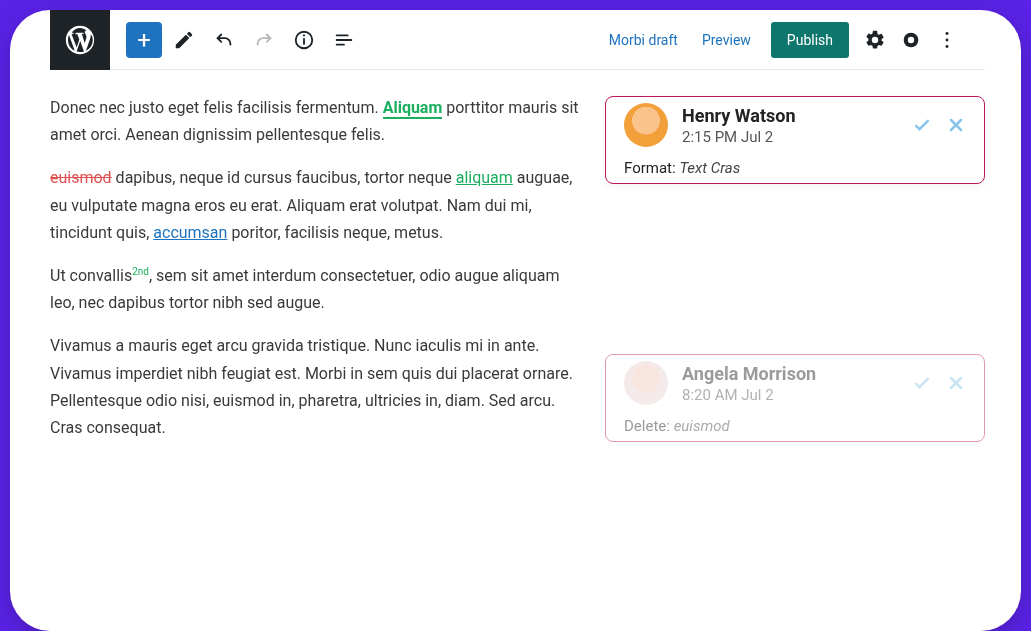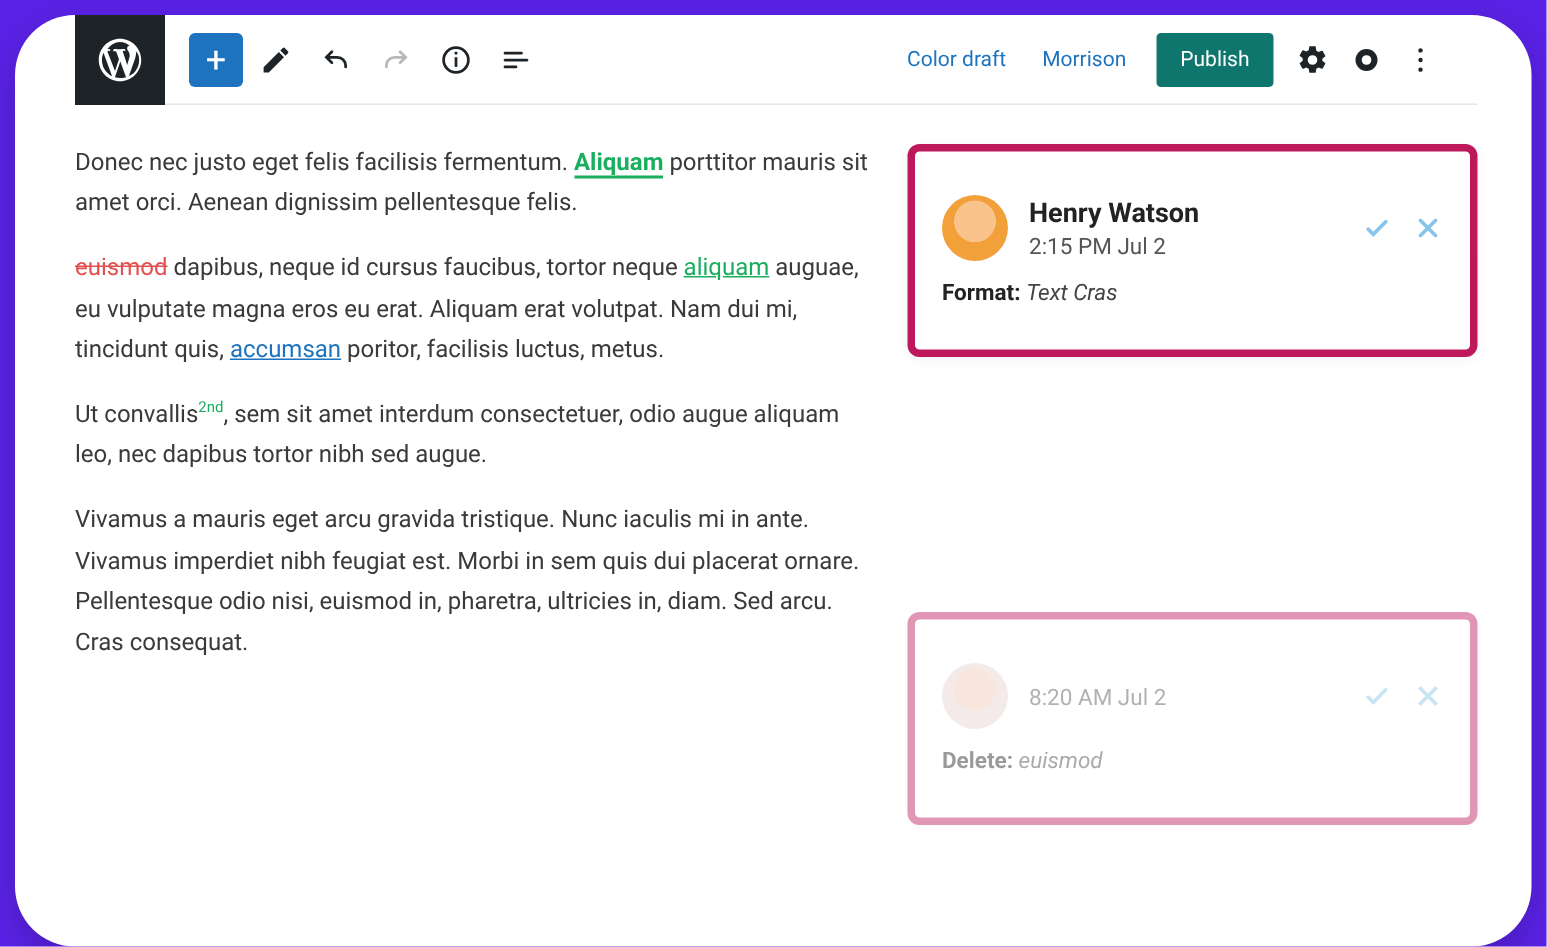--- a/index.html
+++ b/index.html
@@ -104,41 +104,41 @@
   
   .side {
     width: 380px;
     display: flex;
     flex-direction: column;
     gap: 170px;
     padding-top: 2px;
   }
   .card {
     background: #fff;
-    border: 5px solid #be185d;
+    border: 1px solid #be185d;
     border-radius: 8px;
-    padding: 29px 18px;
+    padding: 6px 18px;
     box-shadow: 0 2px 8px rgba(0,0,0,0.05);
   }
   .card.faded { opacity: 0.45; }
   .card-head { display: flex; align-items: center; }
   .avatar {
     width: 44px; height: 44px;
     border-radius: 50%;
     margin-right: 14px;
     flex: 0 0 44px;
   }
   .avatar.a1 { background: radial-gradient(circle at 50% 40%, #f9c38b 0%, #f9c38b 40%, #f2a03a 41%, #f2a03a 100%); }
   .avatar.a2 { background: radial-gradient(circle at 50% 40%, #f0c8b8 0%, #f0c8b8 40%, #e8d2d2 41%, #e8d2d2 100%); }
   .card-user { font-weight: 700; font-size: 18px; color: #222; }
   .card-time { font-size: 15px; color: #555; margin-top: 2px; }
   .card-actions { margin-left: auto; display: flex; gap: 14px; }
   .card-actions svg { width: 20px; height: 20px; cursor: pointer; }
   .card-body { margin-top: 12px; font-size: 15px; color: #222; }
-  .card-body .lbl { font-weight: 700; text-align: center; }
+  .card-body .lbl { font-weight: 400; text-align: center; }
   .card-body .val { font-style: italic; color: #444; }
 </style>
 </head>
 <body>
 
 <div class="stage">
 
   <div class="toolbar">
     <div class="wp-logo">
       <svg viewBox="0 0 24 24">
@@ -171,22 +171,22 @@
         </svg>
     </div>
     <div class="tool-icon">
       <svg viewBox="0 0 24 24">
           <path fill="none" stroke="currentColor" stroke-width="2" stroke-linecap="round" d="M4 7h12M4 12h16M4 17h8"></path>
         </svg>
     </div>
 
     <div class="spacer"></div>
 
-    <div class="link-action">Color draft</div>
-    <div class="link-action">Morrison</div>
+    <div class="link-action">Morbi draft</div>
+    <div class="link-action">Preview</div>
     <div class="btn-publish">Publish</div>
 
     <div class="right-icon">
       <svg viewBox="0 0 24 24">
           <path fill="currentColor" d="M19.14 12.94a7.07 7.07 0 0 0 .05-.94 7.07 7.07 0 0 0-.05-.94l2.03-1.58a.5.5 0 0 0 .12-.64l-1.92-3.32a.5.5 0 0 0-.61-.22l-2.39.96a7.03 7.03 0 0 0-1.63-.94l-.36-2.54A.5.5 0 0 0 13.88 2h-3.76a.5.5 0 0 0-.5.42l-.36 2.54c-.58.24-1.13.55-1.63.94l-2.39-.96a.5.5 0 0 0-.61.22L2.71 8.48a.5.5 0 0 0 .12.64l2.03 1.58c-.03.31-.05.63-.05.94s.02.63.05.94l-2.03 1.58a.5.5 0 0 0-.12.64l1.92 3.32c.14.24.43.34.61.22l2.39-.96c.5.39 1.05.7 1.63.94l.36 2.54c.4.24.25.42.5.42h3.76c.25 0 .46-.18.5-.42l.36-2.54c.58-.24 1.13-.55 1.63-.94l2.39.96c.18.12.47.02.61-.22l1.92-3.32a.5.5 0 0 0-.12-.64l-2.03-1.58zM12 15.5A3.5 3.5 0 1 1 12 8.5a3.5 3.5 0 0 1 0 7z"></path>
         </svg>
     </div>
     <div class="right-icon">
       <svg viewBox="0 0 24 24">
           <circle cx="12" cy="12" r="8" fill="currentColor"></circle>
@@ -202,21 +202,21 @@
     </div>
   </div>
 
   <div class="main">
 
     <div class="editor">
       <p>
         <span>Donec nec justo eget felis facilisis fermentum. </span><span class="mark-green">Aliquam</span><span> porttitor mauris sit amet orci. Aenean dignissim pellentesque felis.</span>
       </p>
       <p>
-        <span class="strike-red">euismod</span><span> dapibus, neque id cursus faucibus, tortor neque </span><span class="link-green">aliquam</span><span> auguae, eu vulputate magna eros eu erat. Aliquam erat volutpat. Nam dui mi, tincidunt quis, </span><span class="link-blue">accumsan</span><span> poritor, facilisis luctus, metus.</span>
+        <span class="strike-red">euismod</span><span> dapibus, neque id cursus faucibus, tortor neque </span><span class="link-green">aliquam</span><span> auguae, eu vulputate magna eros eu erat. Aliquam erat volutpat. Nam dui mi, tincidunt quis, </span><span class="link-blue">accumsan</span><span> poritor, facilisis neque, metus.</span>
       </p>
       <p>
         <span>Ut convallis</span><span class="sup-green">2nd</span><span>, sem sit amet interdum consectetuer, odio augue aliquam leo, nec dapibus tortor nibh sed augue.</span>
       </p>
       <p>Vivamus a mauris eget arcu gravida tristique. Nunc iaculis mi in ante. Vivamus imperdiet nibh feugiat est. Morbi in sem quis dui placerat ornare. Pellentesque odio nisi, euismod in, pharetra, ultricies in, diam. Sed arcu. Cras consequat.</p>
     </div>
 
     <div class="side">
 
       <div class="card">
@@ -238,20 +238,21 @@
         <div class="card-body">
           <span class="lbl">Format:</span>
           <span class="val">Text Cras</span>
         </div>
       </div>
 
       <div class="card faded">
         <div class="card-head">
           <div class="avatar a2"></div>
           <div>
+            <div class="card-user">Angela Morrison</div>
             <div class="card-time">8:20 AM Jul 2</div>
           </div>
           <div class="card-actions">
             <svg viewBox="0 0 24 24">
                 <path fill="none" stroke="#89c5ea" stroke-width="3" stroke-linecap="round" d="M5 13l4 4 10-10"></path>
               </svg>
             <svg viewBox="0 0 24 24">
                 <path fill="none" stroke="#89c5ea" stroke-width="3" stroke-linecap="round" d="M6 6l12 12M18 6L6 18"></path>
               </svg>
           </div>

